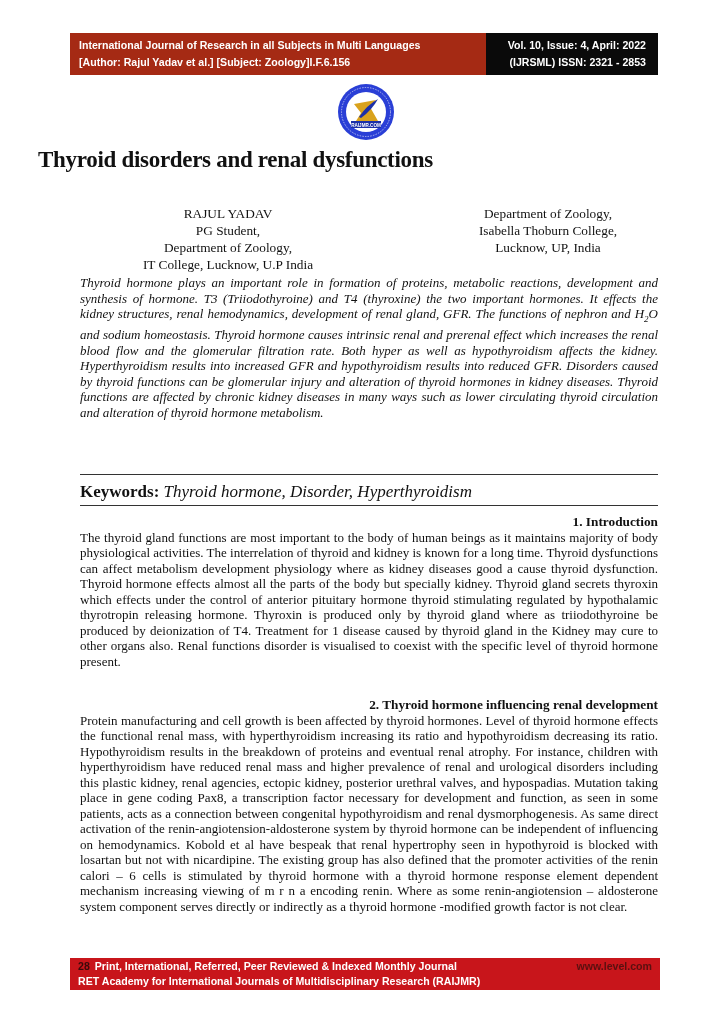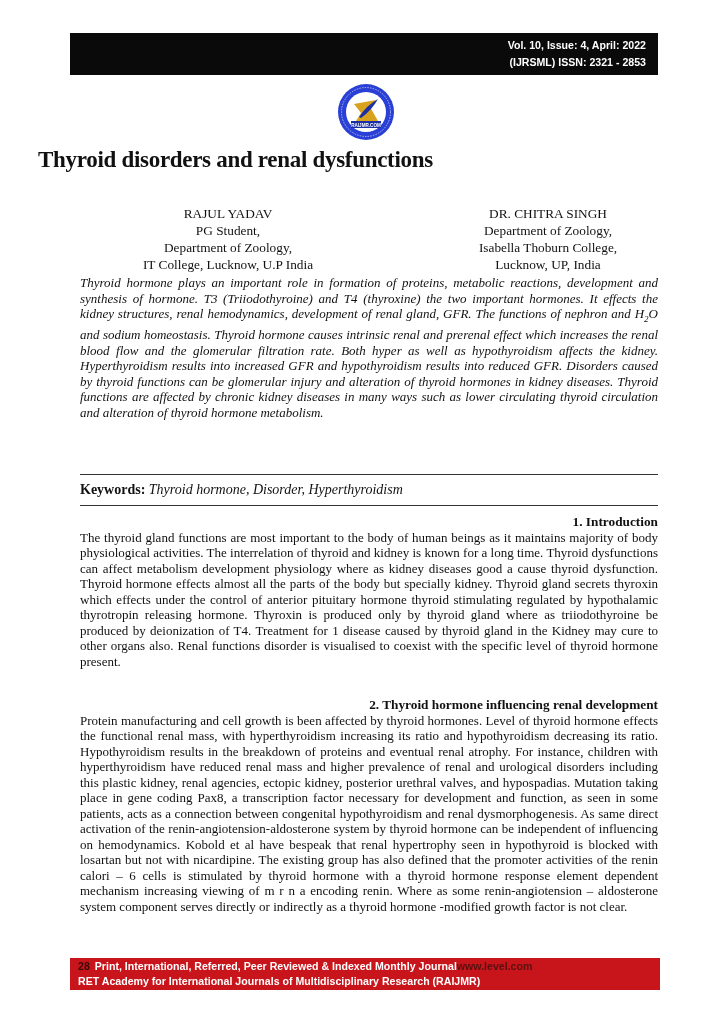--- a/index.html
+++ b/index.html
@@ -19,38 +19,42 @@
 
   .content { position:absolute; left:80px; width:578px; font-size:13px; line-height:15.5px; text-align:justify; }
   .abstract { top:275px; }
   .abstract .h { font-weight:bold; font-size:13.3px; }
   .abstract .body { font-style:italic; }
 
   .rule { position:absolute; left:80px; width:578px; height:0; border-top:1.6px solid #333; }
   .rule.r1 { top:474px; }
   .rule.r2 { top:505px; }
 
-  .keywords { position:absolute; top:482px; left:80px; font-size:14px; }
+  .keywords { position:absolute; top:482px; left:80px; font-size:17px; }
   .keywords .k { font-weight:bold; }
   .keywords .v { font-style:italic; }
 
   .sec1 { top:514px; }
   .sec2 { top:697px; }
   .sec-h { font-weight:bold; font-size:13.3px; text-align:right; }
 
   .ftr { position:absolute; left:70px; top:958px; width:590px; height:32px; background:#c8151b; color:#fff; font-family:"Liberation Sans", sans-serif; font-weight:bold; font-size:10.6px; line-height:15px; box-sizing:border-box; padding:1px 8px 0 8px; }
-  .ftr .row1 { display:flex; }
+  .ftr .row1 { display:flex; justify-content:space-between; }
   .ftr .pg { color:#3a0a0a; margin-right:5px; }
   .ftr .url { color:#5a1010; }
   .ftr .row2 { }
 </style>
 </head>
 <body>
 
 <div class="hdr">
+  <div class="hdr-left">
+    <div>International Journal of Research in all Subjects in Multi Languages</div>
+    <div>[Author: Rajul Yadav et al.] [Subject: Zoology]I.F.6.156</div>
+  </div>
   <div class="hdr-right">
     <div>Vol. 10, Issue: 4, April: 2022</div>
     <div>(IJRSML) ISSN: 2321 - 2853</div>
   </div>
 </div>
 
 <div class="logo">
   <svg width="58" height="58" viewBox="0 0 58 58">
     <circle cx="29" cy="29" r="28" fill="#2a3fd6"></circle>
     <circle cx="29" cy="29" r="20" fill="#ffffff"></circle>
@@ -64,21 +68,20 @@
 
 <div class="title">Thyroid disorders and renal dysfunctions</div>
 
 <div class="author a1">
   <div>RAJUL YADAV</div>
   <div>PG Student,</div>
   <div>Department of Zoology,</div>
   <div>IT College, Lucknow, U.P India</div>
 </div>
 <div class="author a2">
-  <div>DR. CHITRA SINGH</div>
   <div>Department of Zoology,</div>
   <div>Isabella Thoburn College,</div>
   <div>Lucknow, UP, India</div>
 </div>
 
 <div class="content abstract">
   <div class="body"><span>Thyroid hormone plays an important role in formation of proteins, metabolic reactions, development and synthesis of hormone. T3 (Triiodothyroine) and T4 (thyroxine) the two important hormones. It effects the kidney structures, renal hemodynamics, development of renal gland, GFR. The functions of nephron and </span><span>H</span><sub style="font-size:9px;">2</sub><span>O</span><span> and sodium homeostasis. Thyroid hormone causes intrinsic renal and prerenal effect which increases the renal blood flow and the glomerular filtration rate. Both hyper as well as hypothyroidism affects the kidney. Hyperthyroidism results into increased GFR and hypothyroidism results into reduced GFR. Disorders caused by thyroid functions can be glomerular injury and alteration of thyroid hormones in kidney diseases. Thyroid functions are affected by chronic kidney diseases in many ways such as lower circulating thyroid circulation and alteration of thyroid hormone metabolism.</span></div>
 </div>
 
 <div class="rule r1"></div>

